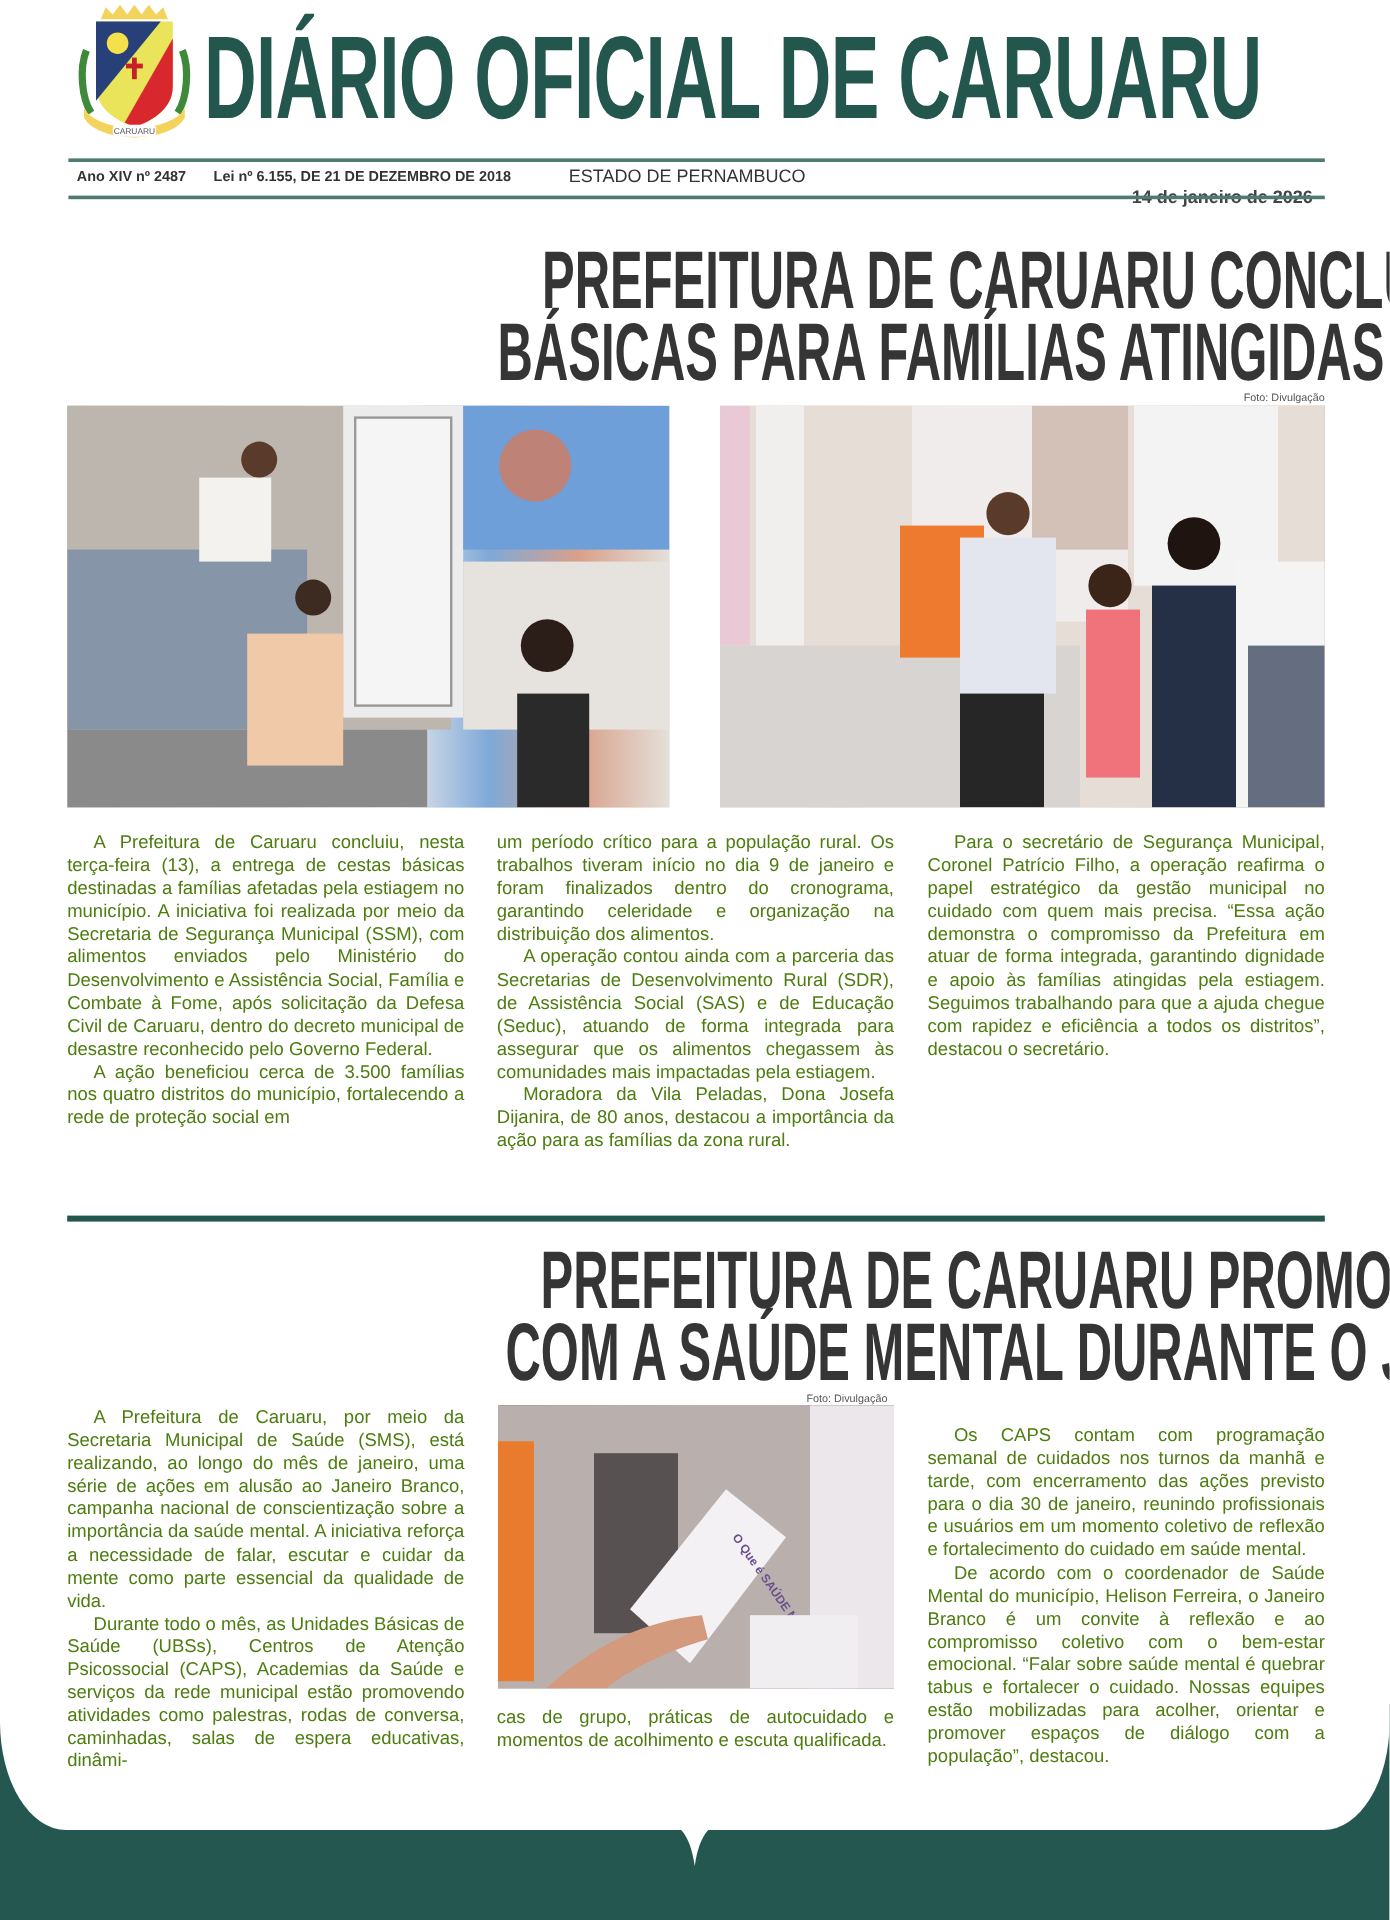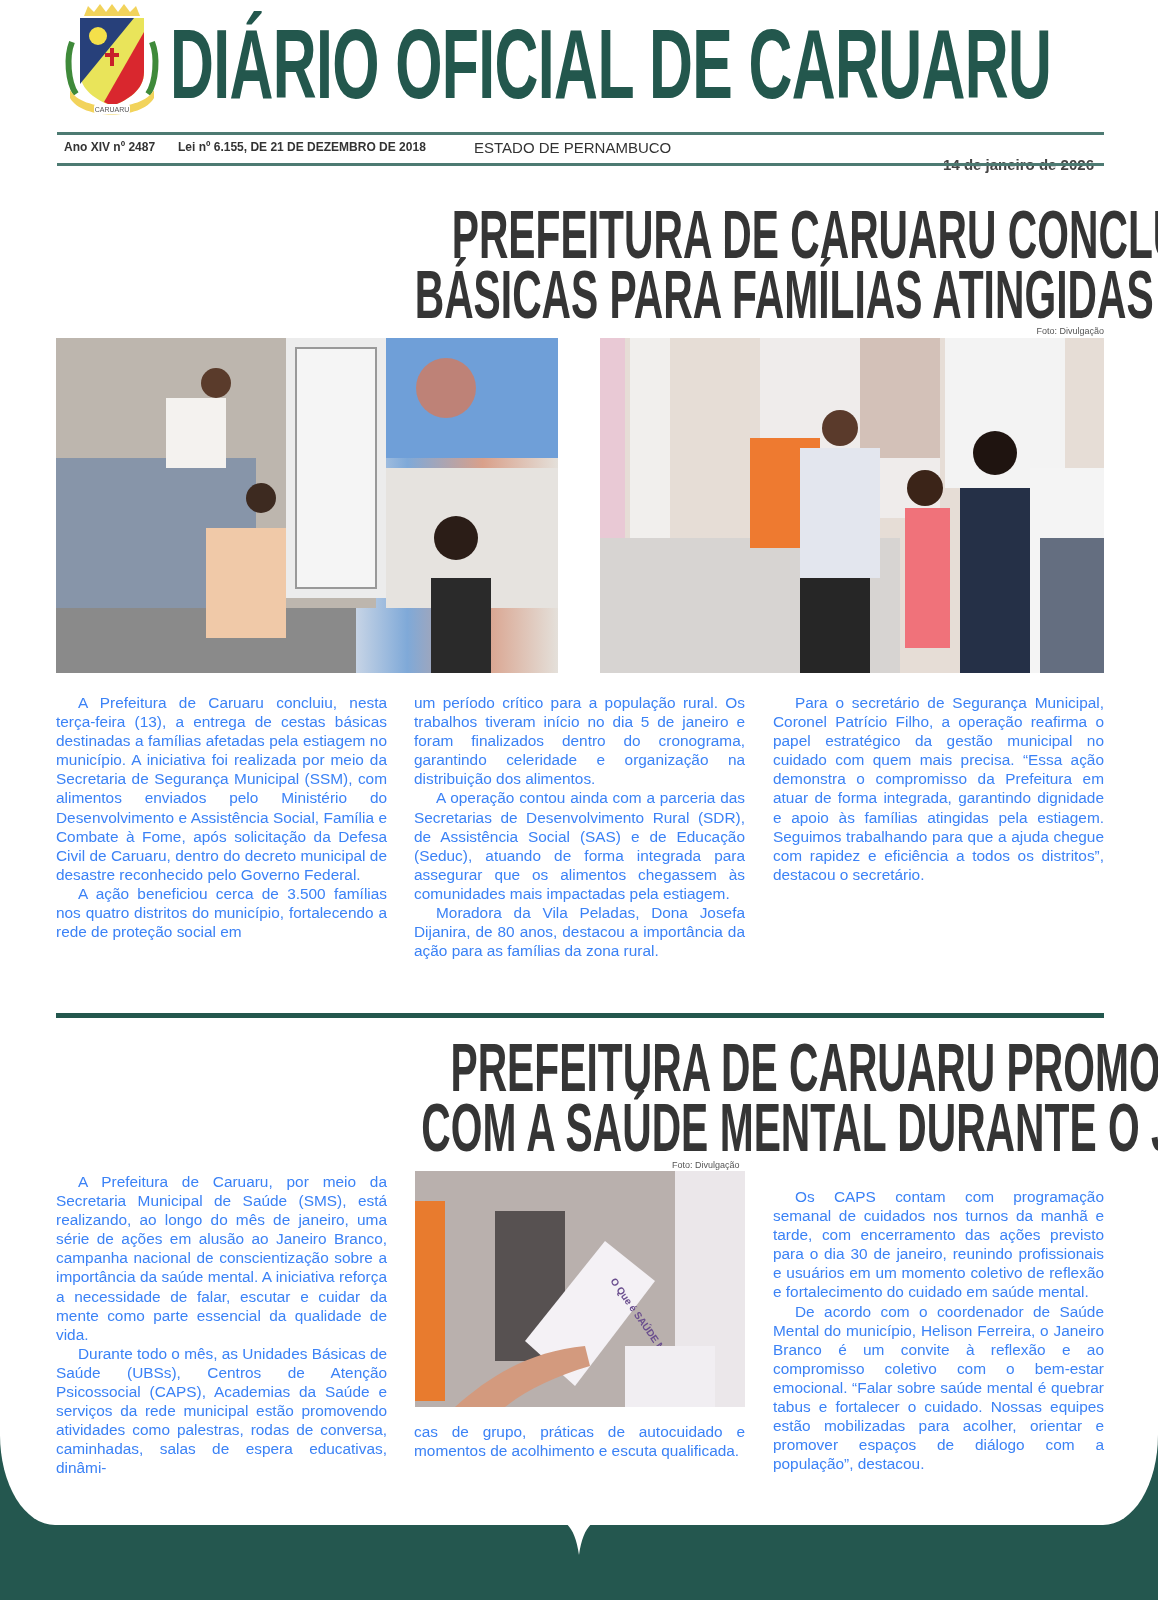--- a/index.html
+++ b/index.html
@@ -38,21 +38,21 @@
   
   .photo { position: absolute; overflow: hidden; }
   .photo1 { left: 56px; top: 338px; width: 502px; height: 335px;
     background: linear-gradient(90deg, #b9b3ad 0%, #cbc3bb 25%, #e8e8ec 55%, #7fa9d8 70%, #d9a08a 85%, #e4e0da 100%); }
   .photo2 { left: 600px; top: 338px; width: 504px; height: 335px;
     background: linear-gradient(90deg, #e6d8dd 0%, #d7cfcb 20%, #ebe7e5 45%, #dcd2cc 70%, #cbb8b0 100%); }
   .photo3 { left: 415px; top: 1171px; width: 330px; height: 236px;
     background: radial-gradient(ellipse at 60% 45%, #f3eef2 0%, #cbc3c0 35%, #9a918d 70%, #7e7572 100%); }
 
   
-  .col { position: absolute; font-size: 15.4px; line-height: 19.1px; color: #3b82f6; text-align: justify; }
+  .col { position: absolute; font-size: 15.4px; line-height: 19.1px; color: #4d7c0f; text-align: justify; }
   .col p { text-indent: 22px; }
   .c1 { left: 56px; width: 331px; top: 693px; }
   .c2 { left: 414px; width: 331px; top: 693px; }
   .c3 { left: 773px; width: 331px; top: 693px; }
   .c4 { left: 56px; width: 331px; top: 1172px; }
   .c5 { left: 414px; width: 331px; top: 1422px; }
   .c6 { left: 773px; width: 331px; top: 1172px; margin-top: 15px; }
 
   .section-divider { position: absolute; left: 56px; top: 1013px; width: 1048px; height: 5px; background: #23574d; }
 </style>
@@ -134,21 +134,21 @@
     <rect x="430" y="130" width="74" height="205" fill="#f4f4f4"></rect>
     <rect x="440" y="200" width="64" height="135" fill="#26354f" opacity="0.7"></rect>
   </svg>
 </div>
 
 <div class="col c1">
   <p>A Prefeitura de Caruaru concluiu, nesta terça-feira (13), a entrega de cestas básicas destinadas a famílias afetadas pela estiagem no município. A iniciativa foi realizada por meio da Secretaria de Segurança Municipal (SSM), com alimentos enviados pelo Ministério do Desenvolvimento e Assistência Social, Família e Combate à Fome, após solicitação da Defesa Civil de Caruaru, dentro do decreto municipal de desastre reconhecido pelo Governo Federal.</p>
   <p>A ação beneficiou cerca de 3.500 famílias nos quatro distritos do município, fortalecendo a rede de proteção social em</p>
 </div>
 <div class="col c2">
-  <p style="text-indent:0">um período crítico para a população rural. Os trabalhos tiveram início no dia 5 de janeiro e foram finalizados dentro do cronograma, garantindo celeridade e organização na distribuição dos alimentos.</p>
+  <p style="text-indent:0">um período crítico para a população rural. Os trabalhos tiveram início no dia 9 de janeiro e foram finalizados dentro do cronograma, garantindo celeridade e organização na distribuição dos alimentos.</p>
   <p>A operação contou ainda com a parceria das Secretarias de Desenvolvimento Rural (SDR), de Assistência Social (SAS) e de Educação (Seduc), atuando de forma integrada para assegurar que os alimentos chegassem às comunidades mais impactadas pela estiagem.</p>
   <p>Moradora da Vila Peladas, Dona Josefa Dijanira, de 80 anos, destacou a importância da ação para as famílias da zona rural.</p>
 </div>
 <div class="col c3">
   <p>Para o secretário de Segurança Municipal, Coronel Patrício Filho, a operação reafirma o papel estratégico da gestão municipal no cuidado com quem mais precisa. “Essa ação demonstra o compromisso da Prefeitura em atuar de forma integrada, garantindo dignidade e apoio às famílias atingidas pela estiagem. Seguimos trabalhando para que a ajuda chegue com rapidez e eficiência a todos os distritos”, destacou o secretário.</p>
 </div>
 
 <div class="section-divider"></div>
 
 <div class="headline h2">

